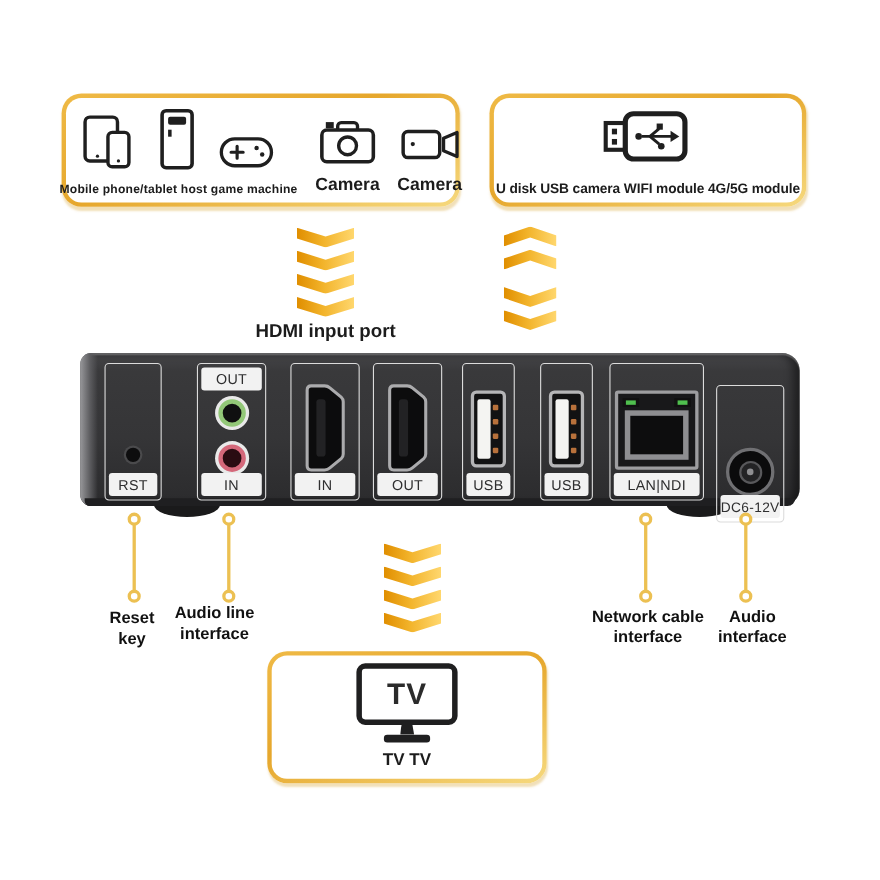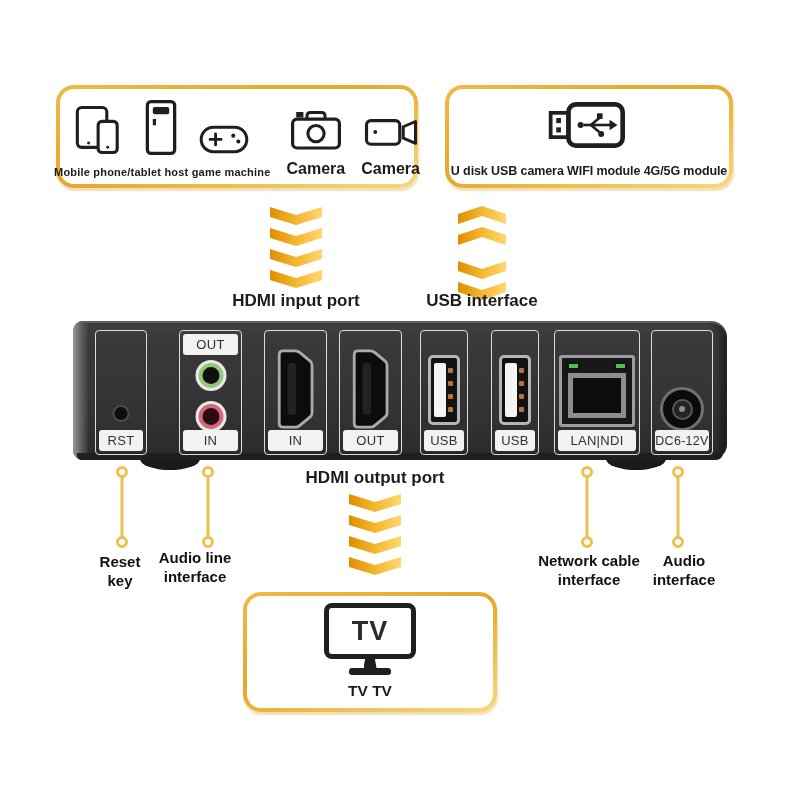--- a/index.html
+++ b/index.html
@@ -165,21 +165,20 @@
       <div class="chv down"></div>
   </div>
   <div class="chv-stack" style="left:458px;top:206px;">
     <div class="chv up" style="width:48px;"></div>
       <div class="chv up" style="width:48px;"></div>
     <div class="chv-gap"></div>
     <div class="chv down" style="width:48px;"></div>
       <div class="chv down" style="width:48px;"></div>
   </div>
   <div class="flow-label" style="left:196px;top:291px;">HDMI input port</div>
-  <div class="flow-label" style="left:382px;top:291px;">USB interface</div>
 
   <div class="foot" style="left:140px;top:448px;width:60px;"></div>
   <div class="foot" style="left:606px;top:448px;width:60px;"></div>
 
   <div class="device">
     <div class="left-strip"></div>
     <div class="bottom-strip"></div>
 
     <div class="section" style="left:22px;width:52px;">
       <div class="pinhole"></div>
@@ -245,31 +244,30 @@
 
     <div class="section" style="left:481px;width:86px;">
       <div class="lan-port">
         <div class="lan-led l"></div>
         <div class="lan-led r"></div>
         <div class="lan-inner"></div>
       </div>
       <div class="plate bottom">LAN|NDI</div>
     </div>
 
-    <div class="section" style="left:578px;width:62px;">
+    <div class="section" style="left:578px;width:62px;margin-top:20px;">
       <div class="dc-jack">
         <div class="dc-inner">
             <div class="dc-pin"></div>
           </div>
       </div>
       <div class="plate bottom" style="font-size:12.5px;">DC6-12V</div>
     </div>
   </div>
 
-  <div class="flow-label" style="left:275px;top:468px;">HDMI output port</div>
   <div class="chv-stack" style="left:349px;top:494px;">
     <div class="chv down"></div>
       <div class="chv down"></div>
       <div class="chv down"></div>
       <div class="chv down"></div>
   </div>
 
   <div class="lead" style="left:116px;top:466px;height:82px;">
     <div class="dot t"></div>
       <div class="line"></div>

